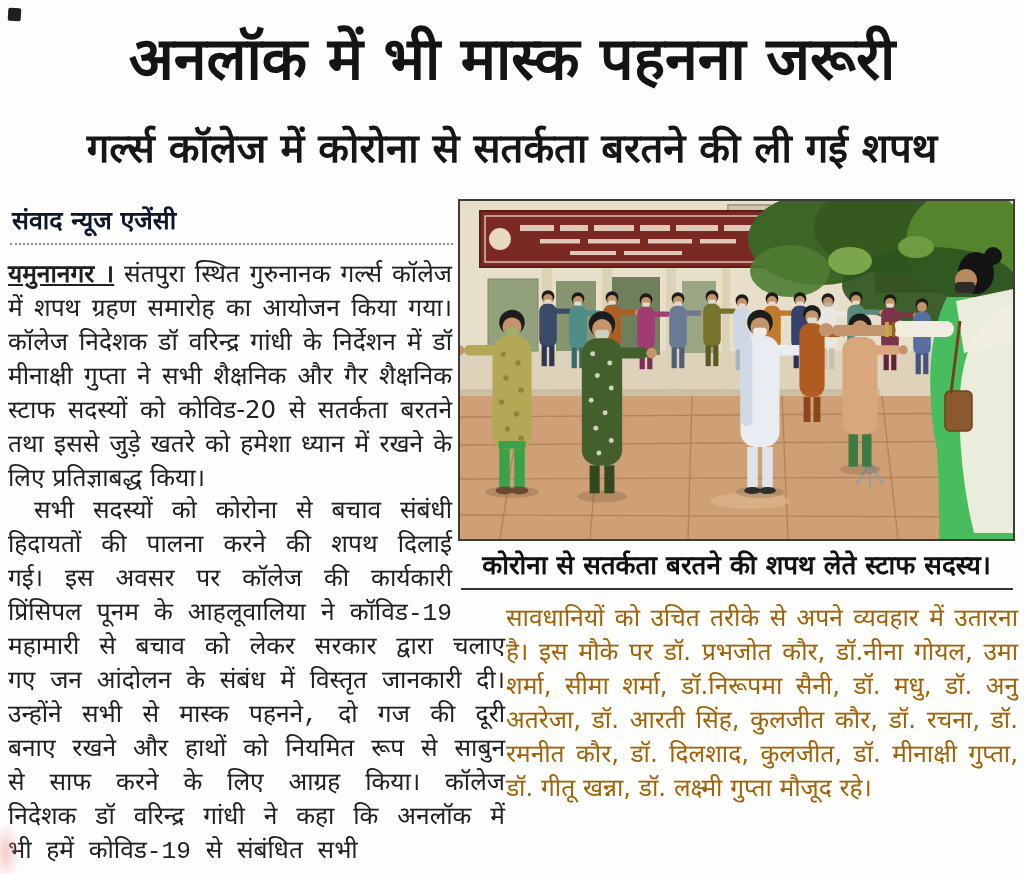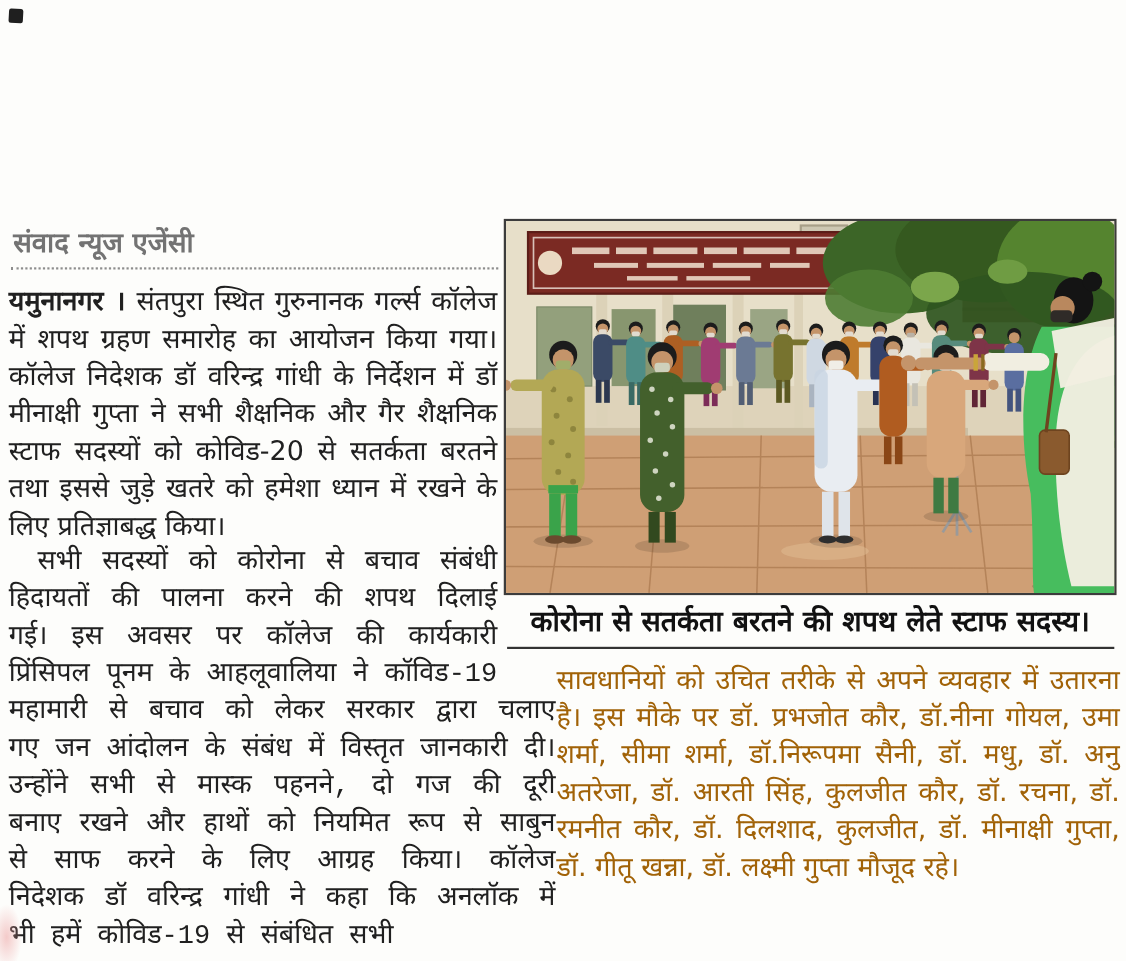--- a/index.html
+++ b/index.html
@@ -20,34 +20,34 @@
     font-size:59px;font-weight:700;line-height:1.45;
     text-align:center;white-space:nowrap;color:#141414;
   }
   .subheadline{
     position:absolute;left:0;top:120px;width:1024px;margin:0;
     font-size:40px;font-weight:700;line-height:1.4;
     text-align:center;white-space:nowrap;color:#161616;
   }
   .byline{
     position:absolute;left:12px;top:202px;
-    font-size:25px;font-weight:700;color:#737373;white-space:nowrap;
+    font-size:25px;font-weight:700;color:#0f172a;white-space:nowrap;
   }
   .byline-rule{
     position:absolute;left:10px;top:243px;width:443px;height:0;
     border-top:2px dotted #8d8d8d;
   }
   .col-left{
     position:absolute;left:8px;top:257px;width:497px;
     font-size:24.5px;line-height:34px;text-align:justify;color:#202020;
   }
   .photo-spacer{float:right;width:53px;height:346px;}
   .para{margin:0;}
   .para-indent{text-indent:26px;font-family:Liberation Mono, monospace;}
-  .dateline{font-weight:700;}
+  .dateline{font-weight:700;text-decoration:underline;}
   .photo-frame{
     position:absolute;left:458px;top:199px;width:553px;height:338px;
     margin:0;border:2px solid #3c3c3c;background:#e8e0cb;box-sizing:content-box;
   }
   .photo-frame svg{display:block;}
   .caption{
     position:absolute;left:460px;top:546px;width:553px;
     font-size:26px;font-weight:700;text-align:center;white-space:nowrap;color:#111;
   }
   .caption-rule{
@@ -64,20 +64,22 @@
     border-radius:50%;
   }
 </style>
 </head>
 <body>
 
 <div class="page">
 
   <div class="corner-mark"></div>
 
+  <h1 class="headline">अनलॉक में भी मास्क पहनना जरूरी</h1>
+  <h2 class="subheadline">गर्ल्स कॉलेज में कोरोना से सतर्कता बरतने की ली गई शपथ</h2>
 
   <div class="byline">संवाद न्यूज एजेंसी</div>
   <div class="byline-rule"></div>
 
   <div class="col-left">
     <div class="photo-spacer"></div>
     <p class="para"><b class="dateline">यमुनानगर ।</b> <span>संतपुरा स्थित गुरुनानक गर्ल्स कॉलेज में शपथ ग्रहण समारोह का आयोजन किया गया। कॉलेज निदेशक डॉ वरिन्द्र गांधी के निर्देशन में डॉ मीनाक्षी गुप्ता ने सभी शैक्षनिक और गैर शैक्षनिक स्टाफ सदस्यों को कोविड-20 से सतर्कता बरतने तथा इससे जुड़े खतरे को हमेशा ध्यान में रखने के लिए प्रतिज्ञाबद्ध किया।</span></p>
     <p class="para para-indent">सभी सदस्यों को कोरोना से बचाव संबंधी हिदायतों की पालना करने की शपथ दिलाई गई। इस अवसर पर कॉलेज की कार्यकारी प्रिंसिपल पूनम के आहलूवालिया ने कॉविड-19 महामारी से बचाव को लेकर सरकार द्वारा चलाए गए जन आंदोलन के संबंध में विस्तृत जानकारी दी। उन्होंने सभी से मास्क पहनने, दो गज की दूरी बनाए रखने और हाथों को नियमित रूप से साबुन से साफ करने के लिए आग्रह किया। कॉलेज निदेशक डॉ वरिन्द्र गांधी ने कहा कि अनलॉक में भी हमें कोविड-19 से संबंधित सभी</p>
   </div>
 

